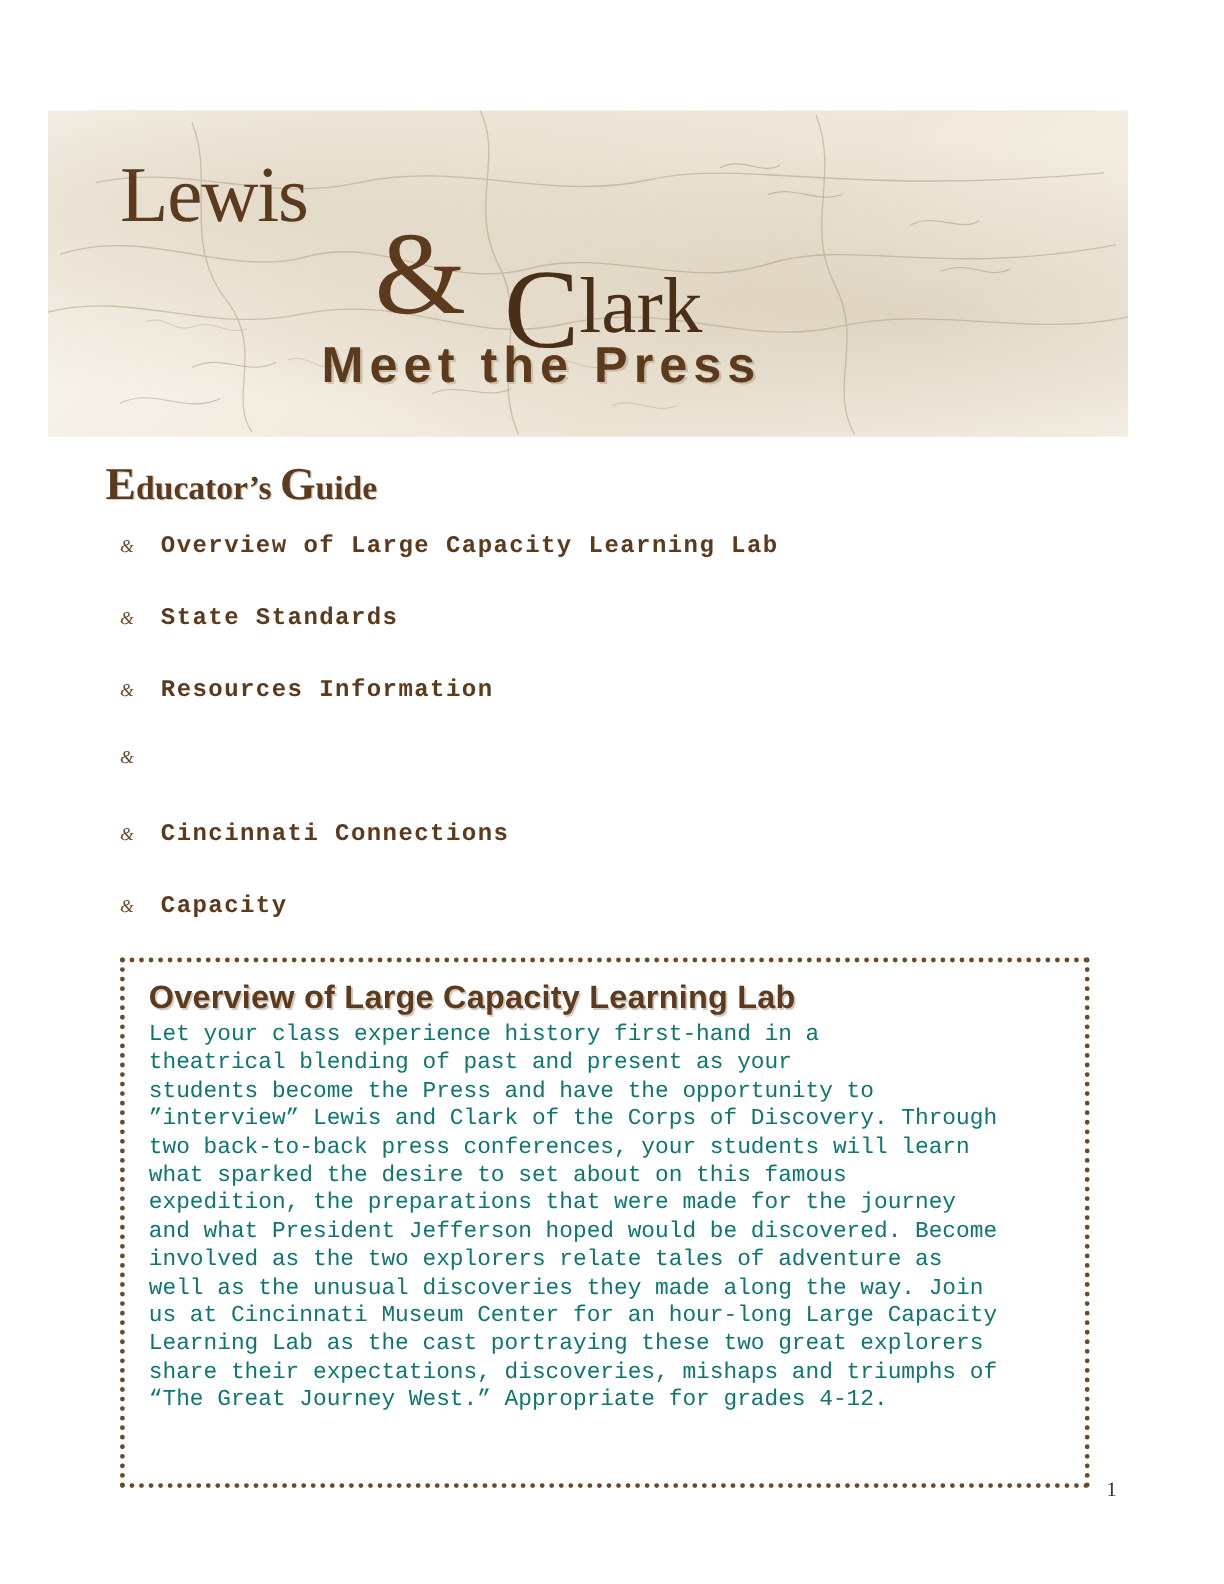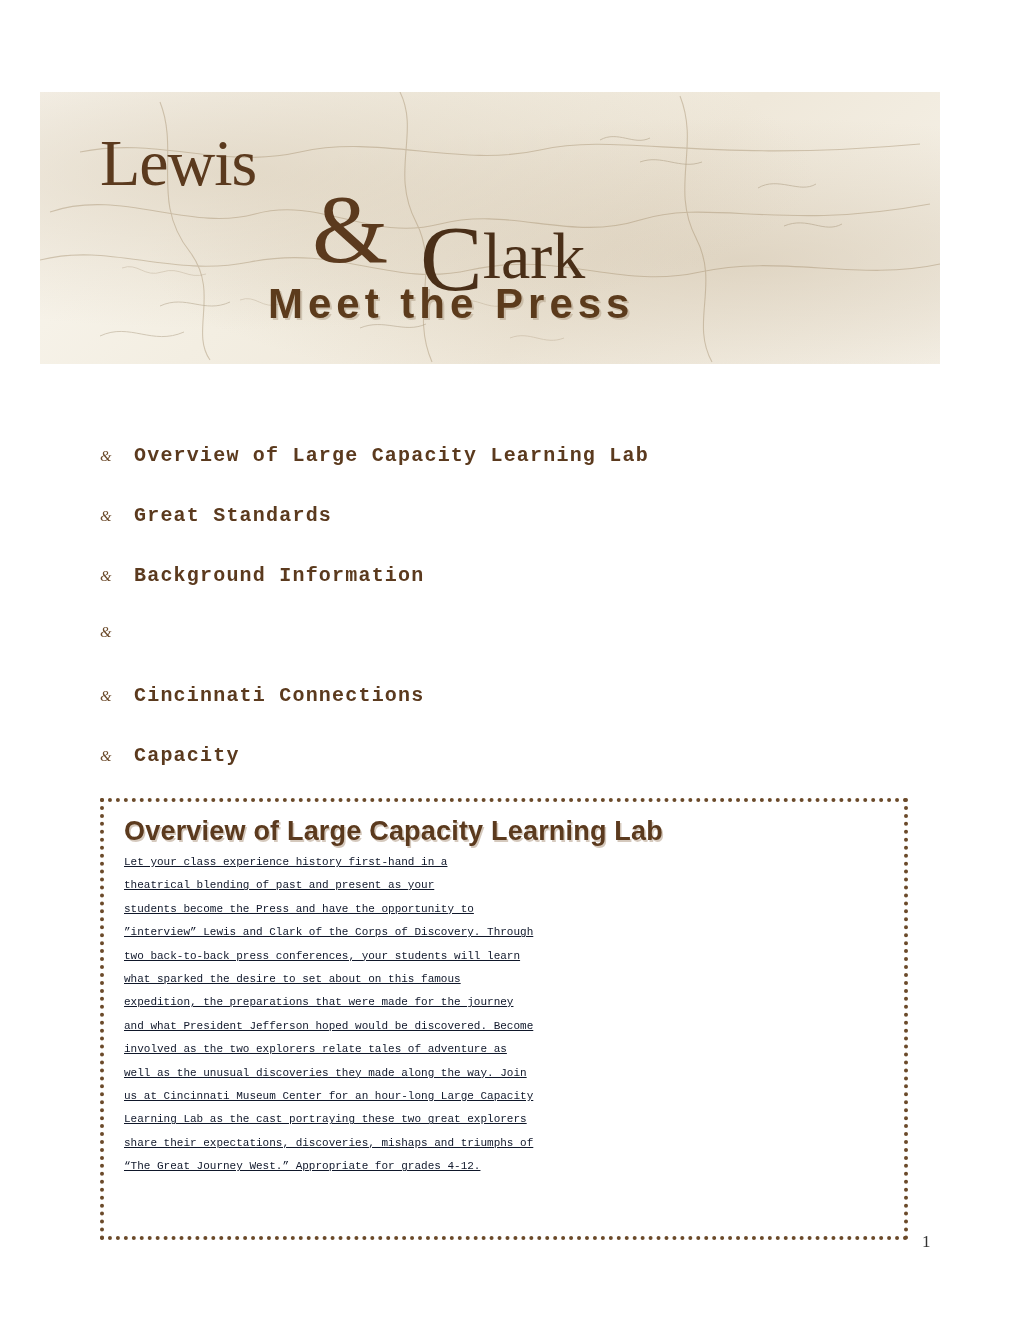--- a/index.html
+++ b/index.html
@@ -148,26 +148,25 @@
     font-family: "Liberation Sans", sans-serif;
     font-weight: bold;
     font-size: 27px;
     color: #5b3a1e;
     text-shadow: 1.5px 1.5px 0 rgba(150,120,90,0.4);
     margin: 0 0 4px 0;
     letter-spacing: 0.2px;
   }
   .overview-body {
     font-family: "Liberation Mono", monospace;
-    font-size: 11px;
+    font-size: 19px;
     line-height: 23.4px;
-    color: #0f172a;
+    color: #0f766e;
     white-space: pre-wrap;
     margin: 0;
-    text-decoration: underline;
   }
 
   
   .page-number {
     position: absolute;
     left: 922px;
     top: 1232px;
     font-family: "Liberation Serif", serif;
     font-size: 17px;
     color: #333333;
@@ -207,33 +206,34 @@
     </svg>
 
     <div class="banner-title">
       <span class="lewis">Lewis</span>
       <span class="amp">&amp;</span>
       <span class="clark"><span class="cap">C</span><span>lark</span></span>
       <span class="meet-press">Meet the Press</span>
     </div>
   </div>
 
+  <div class="guide-heading"><span class="big">E</span><span>ducator’s </span><span class="big">G</span><span>uide</span></div>
 
   <div class="toc">
     <div class="toc-item">
       <span class="toc-bullet">&amp;</span>
       <span class="toc-label">Overview of Large Capacity Learning Lab</span>
     </div>
     <div class="toc-item">
       <span class="toc-bullet">&amp;</span>
-      <span class="toc-label">Great Standards</span>
-    </div>
-    <div class="toc-item">
-      <span class="toc-bullet">&amp;</span>
-      <span class="toc-label">Background Information</span>
+      <span class="toc-label">State Standards</span>
+    </div>
+    <div class="toc-item">
+      <span class="toc-bullet">&amp;</span>
+      <span class="toc-label">Resources Information</span>
     </div>
     <div class="toc-item">
       <span class="toc-bullet">&amp;</span>
     </div>
     <div class="toc-item">
       <span class="toc-bullet">&amp;</span>
       <span class="toc-label">Cincinnati Connections</span>
     </div>
     <div class="toc-item">
       <span class="toc-bullet">&amp;</span>

